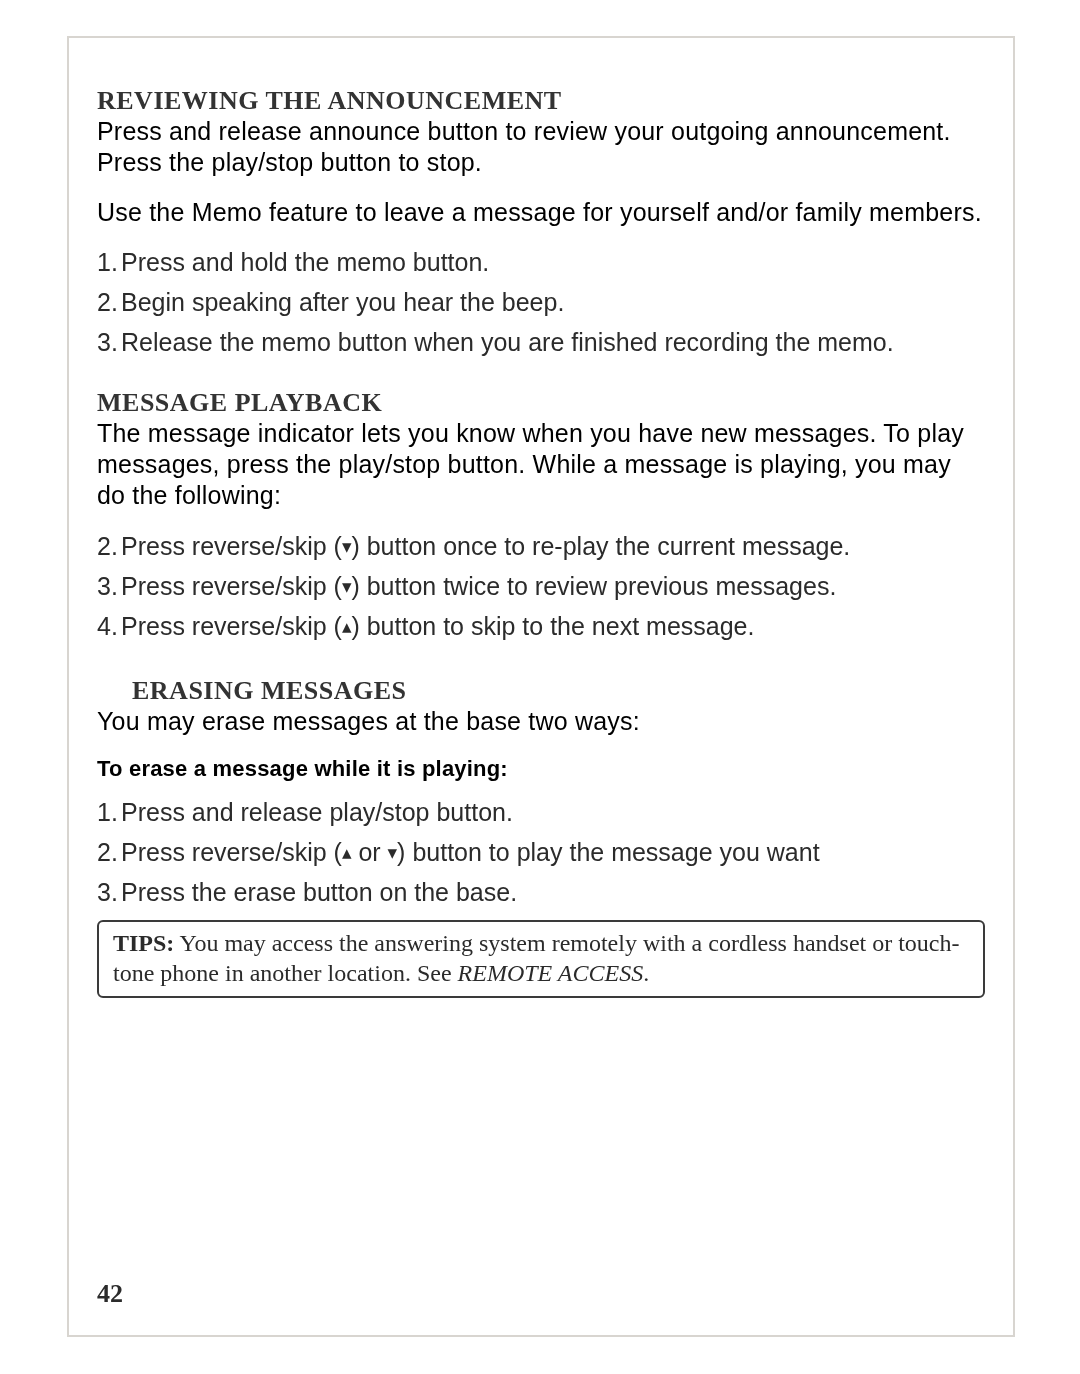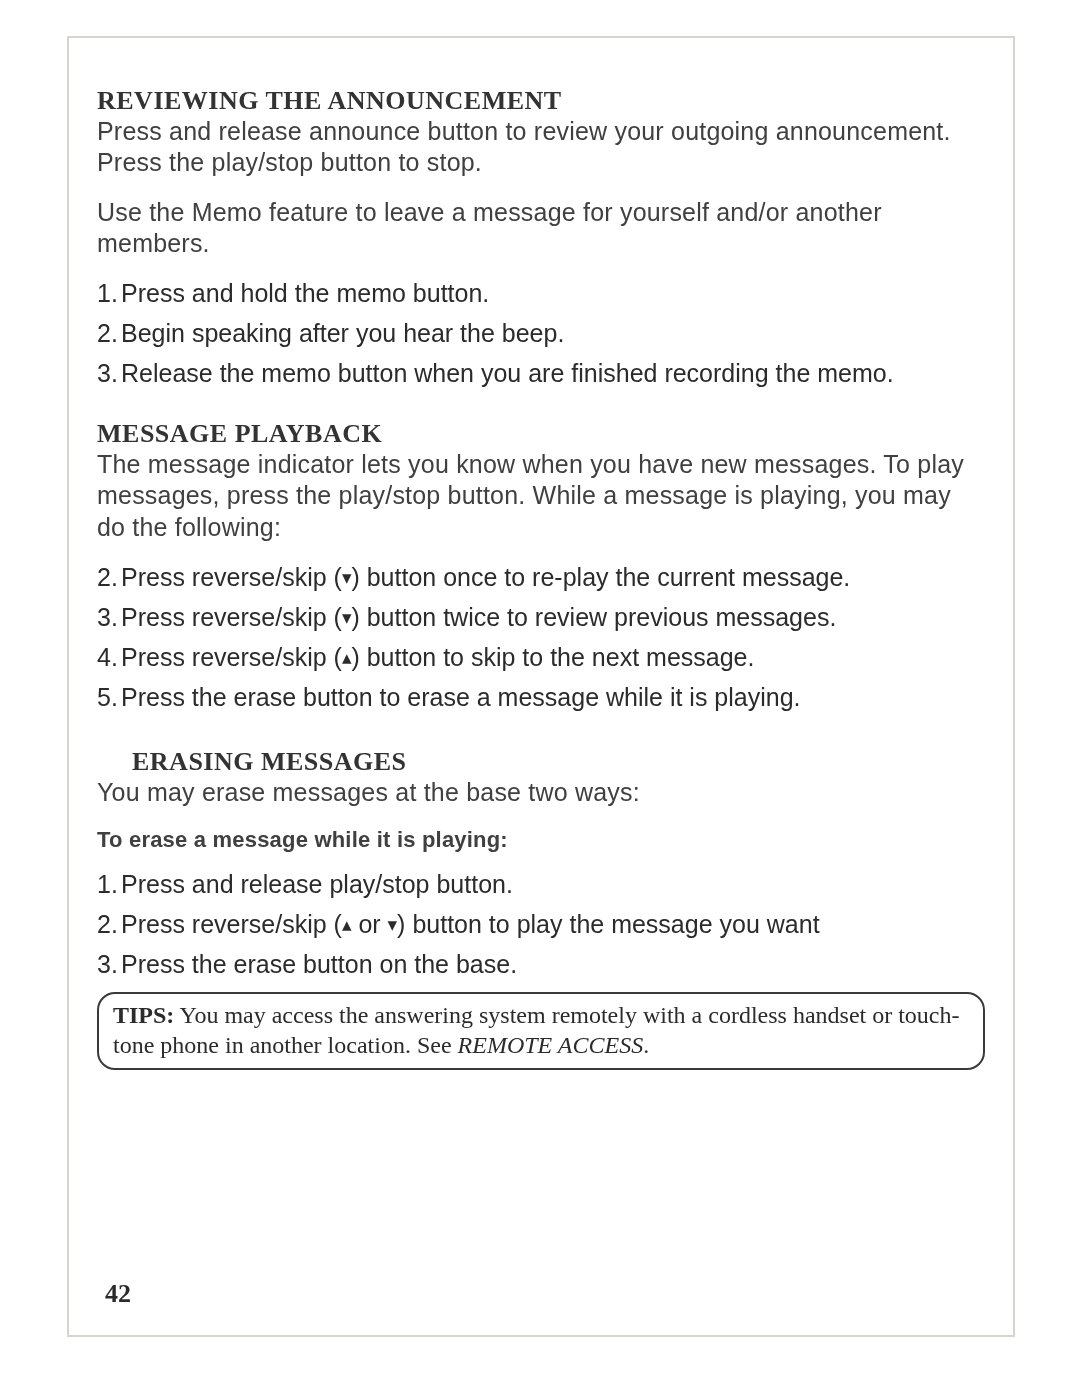--- a/index.html
+++ b/index.html
@@ -17,85 +17,84 @@
       font-weight: 700;
       font-size: 26px;
       color: #333;
       font-family: Georgia, 'Times New Roman', serif;
       letter-spacing: 0.5px;
       margin-top: 2px;
     }
     .body {
       font-size: 25px;
       line-height: 1.25;
-      color: #404040;
+      color: #000000;
       letter-spacing: 0.2px;
     }
     .block { margin-bottom: 18px; }
     ol.num { list-style: none; padding-left: 0; }
     ol.num li {
       font-size: 25px;
       line-height: 1.28;
       padding-left: 30px;
       text-indent: -30px;
       margin-bottom: 8px;
     }
     ol.num li .num { display: inline-block; width: 24px; text-indent: 0; }
     .sub-indent { padding-left: 30px; display: block; text-indent: 0; }
     .sub-heading { font-weight: 700; font-size: 22px; margin-top: 6px; margin-bottom: 14px; }
     .tri { font-family: Arial, sans-serif; font-size: 19px; position: relative; top: -2px; }
     .tips-box {
       border: 2px solid #3a3a3a;
-      border-radius: 18px;
+      border-radius: 6px;
       padding: 6px 14px 8px 14px;
       margin-top: 12px;
       font-family: Georgia, 'Times New Roman', serif;
       font-size: 24px;
       line-height: 1.25;
     }
     .tips-box .tips-label { font-weight: 700; }
     .tips-box .ref { font-style: italic; }
     .page-num {
       position: absolute;
-      left: 36px;
+      left: 28px;
       bottom: 26px;
       font-weight: 700;
       font-size: 26px;
       font-family: Georgia, 'Times New Roman', serif;
     }
     .sec-gap { height: 18px; }
 
     
     #memo-heading { margin-top: 10px; }
     #playback-heading { margin-top: 4px; }
     #erasing-heading { margin-top: 8px; margin-left: 35px; }
   </style>
 </head>
 <body>
 
 <div class="page">
 
   <div class="heading">REVIEWING THE ANNOUNCEMENT</div>
   <div class="body block">Press and release announce button to review your outgoing announcement. Press the play/stop button to stop.</div>
 
-  <div class="body block">Use the Memo feature to leave a message for yourself and/or another members.</div>
+  <div class="body block">Use the Memo feature to leave a message for yourself and/or family members.</div>
   <ol class="num">
     <li><span class="num">1.</span><span>Press and hold the memo button.</span></li>
     <li><span class="num">2.</span><span>Begin speaking after you hear the beep.</span></li>
     <li><span class="num">3.</span><span>Release the memo button when you are finished recording the memo.</span></li>
   </ol>
   <div class="sec-gap"></div>
 
   <div class="heading" id="playback-heading">MESSAGE PLAYBACK</div>
   <div class="body block">The message indicator lets you know when you have new messages. To play messages, press the play/stop button. While a message is playing, you may do the following:</div>
   <ol class="num">
     <li><span class="num">2.</span><span>Press reverse/skip (</span><span class="tri">▾</span><span>) button once to re-play the current message.</span></li>
     <li><span class="num">3.</span><span>Press reverse/skip (</span><span class="tri">▾</span><span>) button twice to review previous messages.</span></li>
     <li><span class="num">4.</span><span>Press reverse/skip (</span><span class="tri">▴</span><span>) button to skip to the next message.</span></li>
-    <li><span class="num">5.</span><span>Press the erase button to erase a message while it is playing.</span></li>
   </ol>
   <div class="sec-gap"></div>
 
   <div class="heading" id="erasing-heading">ERASING MESSAGES</div>
   <div class="body block">You may erase messages at the base two ways:</div>
   <div class="body sub-heading">To erase a message while it is playing:</div>
   <ol class="num">
     <li><span class="num">1.</span><span>Press and release play/stop button.</span></li>
     <li><span class="num">2.</span><span>Press reverse/skip (</span><span class="tri">▴</span><span> or </span><span class="tri">▾</span><span>) button to play the message you want</span></li>
     <li><span class="num">3.</span><span>Press the erase button on the base.</span></li>

